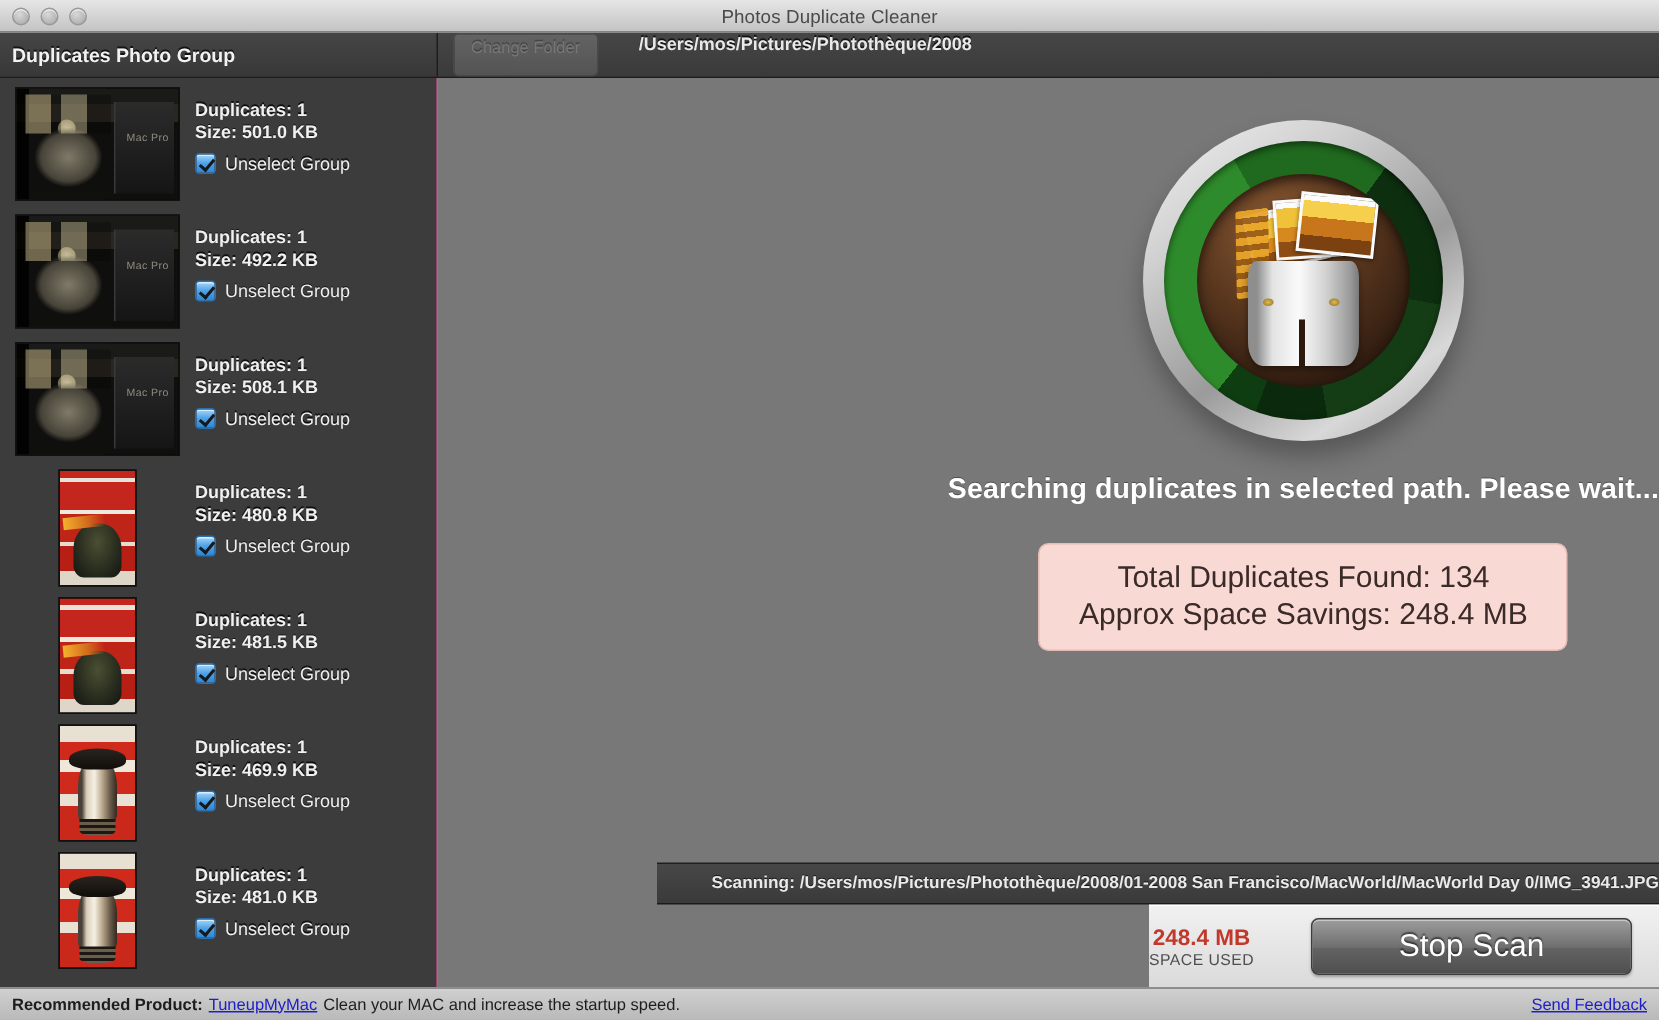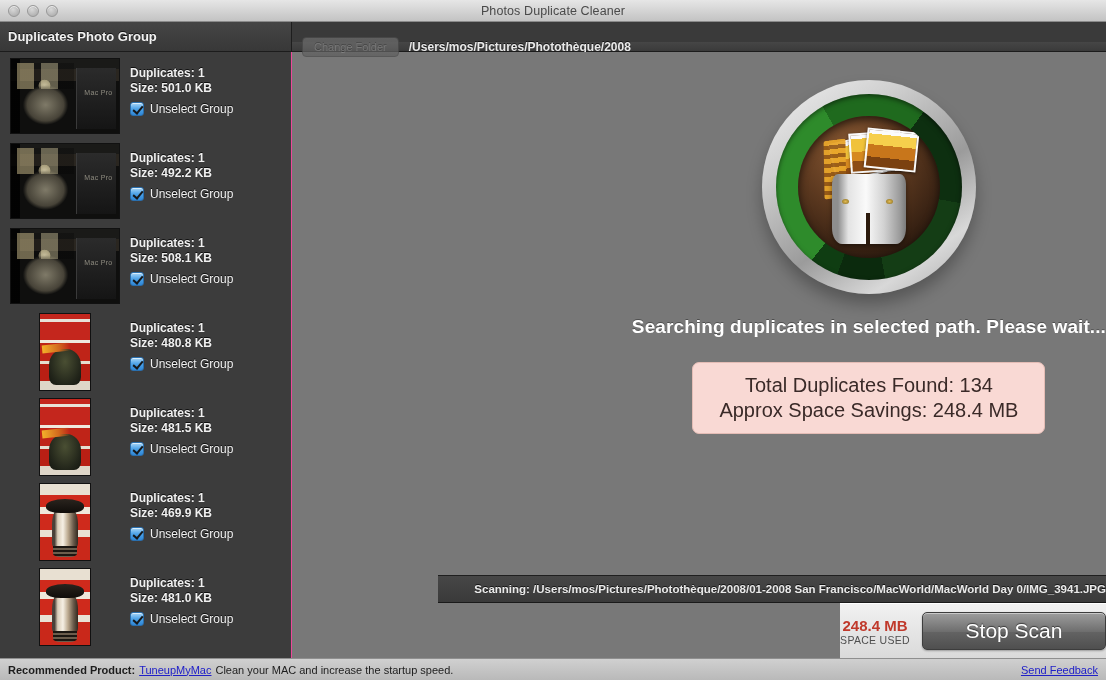--- a/index.html
+++ b/index.html
@@ -53,22 +53,22 @@
     display: flex; align-items: center;
     padding-left: 8px;
   }
   .tb-left-title {
     color: #f2f2f2; font-size: 13px; font-weight: bold;
     text-shadow: 0 -1px 0 rgba(0,0,0,.7);
   }
   .tb-right {
     flex: 1;
     background: linear-gradient(#464646, #3a3a3a);
-    display: flex; align-items: center;
-    padding-left: 10px; gap: 10px; margin-top: 20px;
+    display: flex; 
+    padding-left: 10px; gap: 27px;
   }
   .change-folder-btn {
     font-size: 11px; color: #8c8c8c;
     background: linear-gradient(#6f6f6f, #5e5e5e);
     border: 1px solid #4d4d4d; border-radius: 4px;
     padding: 3px 11px;
     text-shadow: 0 -1px 0 rgba(0,0,0,.35);
     opacity: .72;
   }
   .path-text {
@@ -327,31 +327,31 @@
     text-shadow: 0 -1px 0 rgba(0,0,0,.7);
     white-space: nowrap; overflow: hidden;
   }
 
   
   .action-bar {
     flex: 0 0 55px; height: 55px;
     background: linear-gradient(#f1f1f1, #dadada);
     border-top: 1px solid #ffffff;
     display: flex; align-items: center; justify-content: flex-end;
-    padding-right: 0; gap: 12px;
+    padding-right: 18px; gap: 38px;
   }
   .space-block { text-align: center; }
   .space-value {
     color: #c0392b; font-size: 15px; font-weight: bold;
   }
   .space-label {
     color: #4f4f4f; font-size: 10.5px; letter-spacing: .3px;
   }
   .stop-btn {
-    width: 184px; height: 38px;
+    width: 214px; height: 38px;
     background: linear-gradient(#9d9d9d, #6e6e6e 52%, #636363 53%, #4f4f4f);
     border: 1px solid #3d3d3d;
     border-radius: 5px;
     color: #ffffff; font-size: 21px;
     display: flex; align-items: center; justify-content: center;
     text-shadow: 0 -1px 1px rgba(0,0,0,.55);
     box-shadow: inset 0 1px 0 rgba(255,255,255,.45), 0 1px 2px rgba(0,0,0,.3);
   }
 
   

